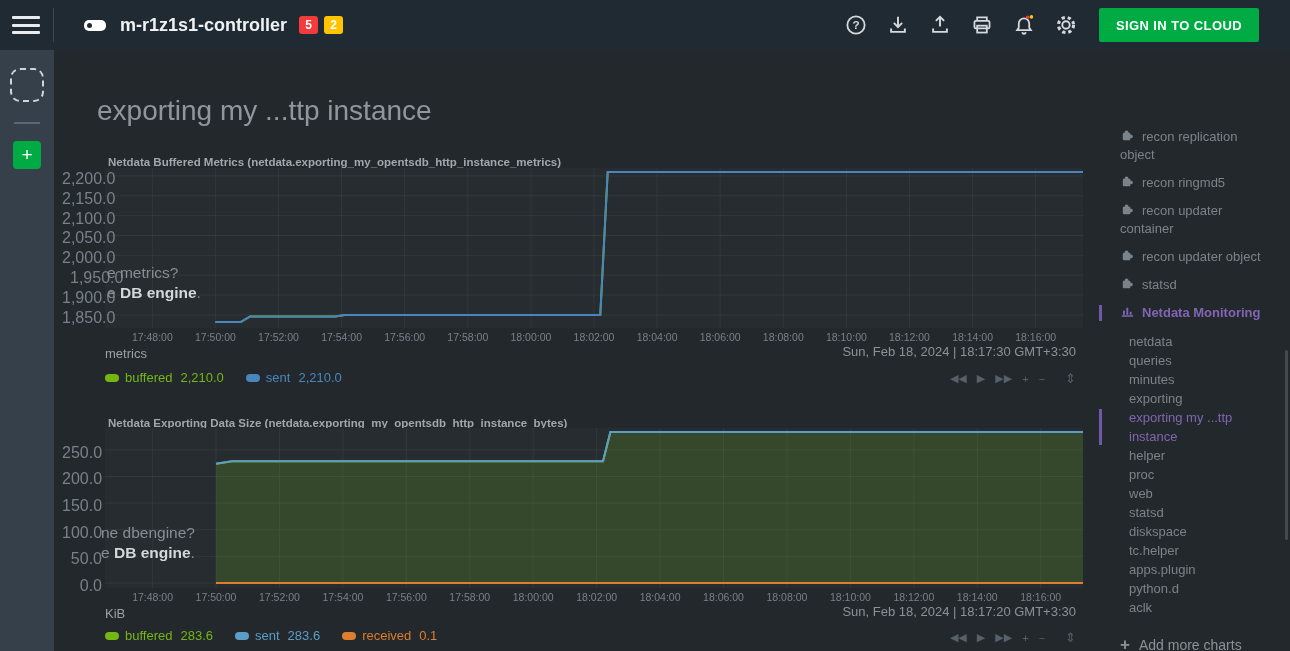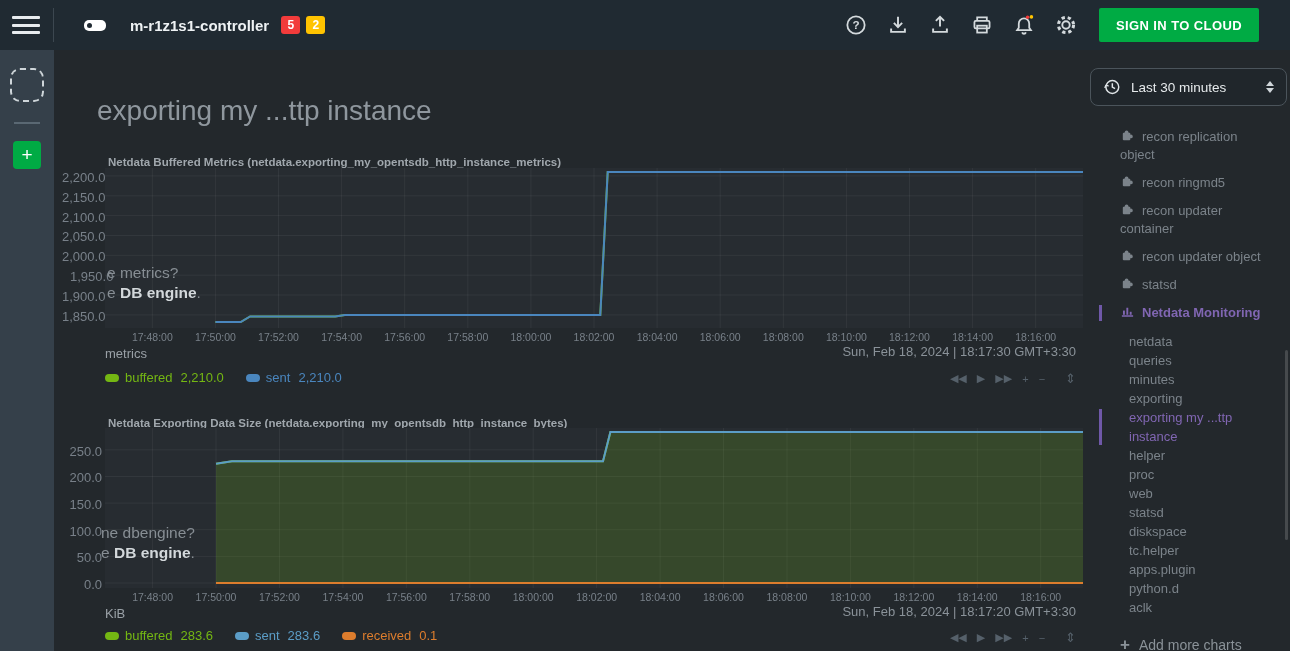--- a/index.html
+++ b/index.html
@@ -9,21 +9,21 @@
 
   
   .topbar { position:absolute; left:0; top:0; width:1290px; height:50px;
     background:#202a32; display:flex; align-items:center; padding:0 31px 0 12px; z-index:30; }
   .hamburger { width:28px; height:18px; display:flex; flex-direction:column; justify-content:space-between; }
   .hamburger span { display:block; height:3px; background:#e8ecef; border-radius:1px; }
   .tb-divider { width:1px; height:34px; background:#3c4750; margin-left:13px; }
   .logo-pill { width:22px; height:11px; background:#ffffff; border-radius:5px; margin-left:30px; position:relative; }
   .logo-pill::after { content:""; position:absolute; left:3px; top:3px; width:5px; height:5px;
     border-radius:50%; background:#202a32; }
-  .tb-title { color:#eef2f4; font-size:15px; font-weight:bold; margin-left:24px; }
+  .tb-title { color:#eef2f4; font-size:18px; font-weight:bold; margin-left:14px; }
   .badges { display:flex; gap:6px; margin-left:12px; }
   .badge { min-width:19px; height:18px; border-radius:3px; color:#fff; font-size:12px; font-weight:bold;
     display:flex; align-items:center; justify-content:center; padding:0 4px; }
   .badge.crit { background:#f23b3b; }
   .badge.warn { background:#ffc300; }
   .tb-spacer { flex:1; }
   .tb-icons { display:flex; align-items:center; gap:20px; margin-right:22px; }
   .tb-icon { width:22px; height:22px; color:#d4dadd; display:flex; align-items:center; justify-content:center; }
   .tb-icon svg { width:22px; height:22px; }
   .signin-btn { height:34px; background:#00ab44; border:none; border-radius:2px; color:#fff;
@@ -41,21 +41,21 @@
   .main { position:absolute; left:54px; top:50px; width:1036px; height:601px; overflow:hidden; }
   .page-heading { position:absolute; left:43px; top:45px; font-size:28px; color:#8f979e; }
 
   .chart-block { position:absolute; left:8px; right:0; }
   .cb-1 { top:106px; height:250px; }
   .cb-2 { top:366px; height:235px; }
   .chart-title { position:absolute; left:46px; top:0; font-size:11.5px; font-weight:bold; color:#a0a7ad; }
   .cb-2 .chart-title { top:1px; }
   .plot { position:absolute; left:43px; top:12px; width:978px; height:160px; background:#272c31; }
   .plot svg { position:absolute; left:0; top:0; }
-  .ytick { position:absolute; left:0; width:40px; text-align:right; font-size:13px; color:#788089; }
+  .ytick { position:absolute; left:0; width:40px; text-align:right; font-size:16px; color:#788089; }
   .xtick { position:absolute; width:60px; text-align:center; font-size:10.5px; color:#788089; }
   .bgtext { position:absolute; z-index:3; pointer-events:none; font-size:15.5px; color:#878e94; line-height:20px; }
   .bgtext .link { color:#d3d8db; font-weight:bold; }
   .bg-c1 { left:45px; top:107px; }
   .bg-c2 { left:39px; top:107px; }
   .unit-label { position:absolute; left:43px; top:190px; font-size:13px; color:#9aa1a7; }
   .chart-date { position:absolute; right:14px; top:188px; font-size:13px; color:#8a9299; }
   .legend { position:absolute; left:43px; top:214px; display:flex; align-items:center; font-size:13px; }
   .cb-2 .legend { top:212px; }
   .cb-2 .unit-label { top:190px; }
@@ -317,32 +317,20 @@
       <div class="xtick" style="left: 631.519px; top: 175px;">18:06:00</div>
       <div class="xtick" style="left: 694.957px; top: 175px;">18:08:00</div>
       <div class="xtick" style="left: 758.395px; top: 175px;">18:10:00</div>
       <div class="xtick" style="left: 821.832px; top: 175px;">18:12:00</div>
       <div class="xtick" style="left: 885.27px; top: 175px;">18:14:00</div>
       <div class="xtick" style="left: 948.708px; top: 175px;">18:16:00</div>
     </div>
 </div>
 
 <div class="rightbar">
-  <div class="timepicker interact">
-    <svg viewBox="0 0 16 16" fill="none" stroke="currentColor" stroke-width="1.3">
-        <circle cx="8.3" cy="8" r="5.7"></circle>
-        <path d="M8.3 4.6V8l2.4 1.5"></path>
-        <path d="M2.6 6.2 1.6 8.8M2.6 6.2 5 7.2" stroke-width="1.2"></path>
-      </svg>
-    <span class="tp-label">Last 30 minutes</span>
-    <span class="tp-caret">
-        <i class="up"></i>
-        <i class="down"></i>
-      </span>
-  </div>
   <div class="menu" id="menu-list">
       <div class="m-item interact"><span class="mi"><svg viewBox="0 0 16 16" fill="currentColor">
             <rect x="3" y="5" width="8" height="8" rx="1"></rect>
             <circle cx="7" cy="4.6" r="2"></circle>
             <circle cx="11.6" cy="9" r="2"></circle>
           </svg></span><span>recon replication object</span></div>
       <div class="m-item interact"><span class="mi"><svg viewBox="0 0 16 16" fill="currentColor">
             <rect x="3" y="5" width="8" height="8" rx="1"></rect>
             <circle cx="7" cy="4.6" r="2"></circle>
             <circle cx="11.6" cy="9" r="2"></circle>

